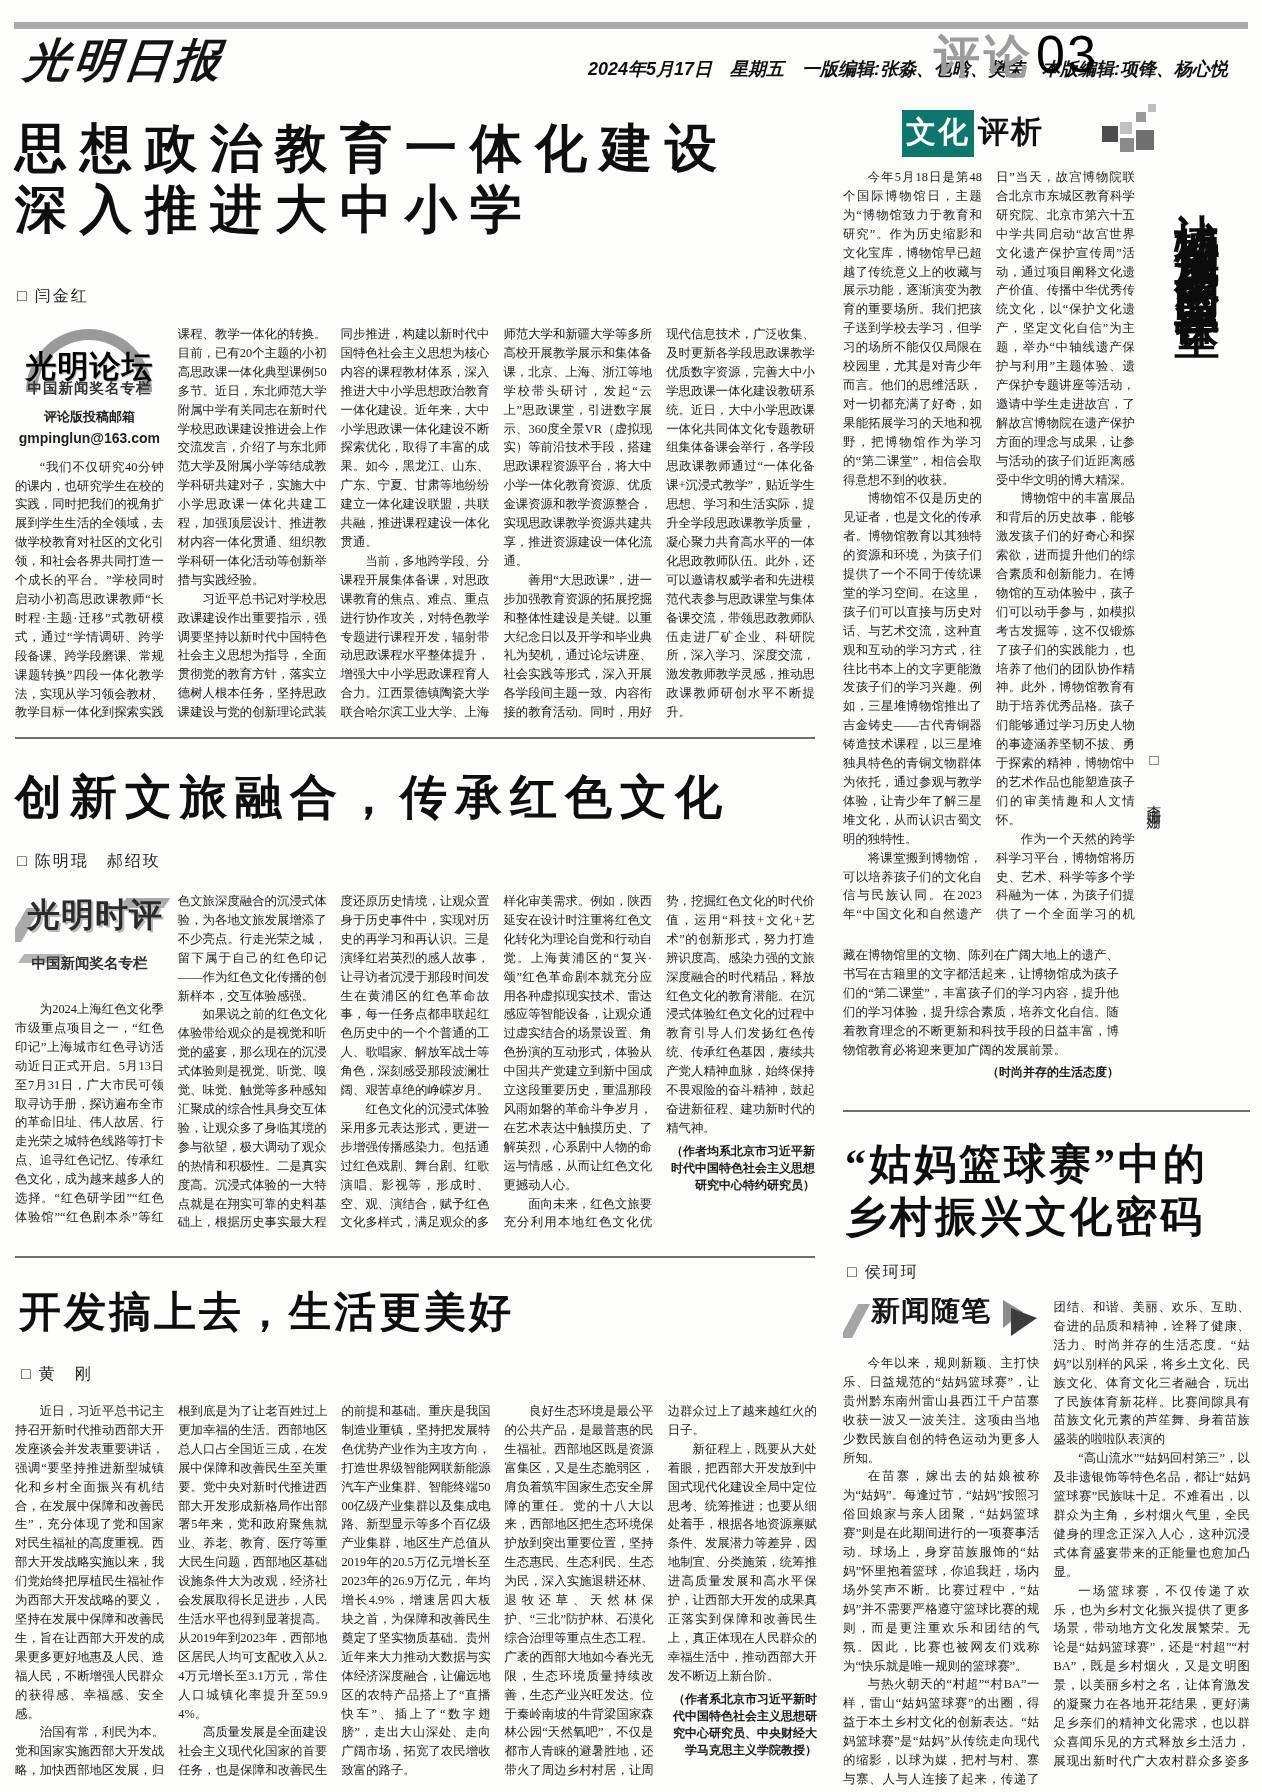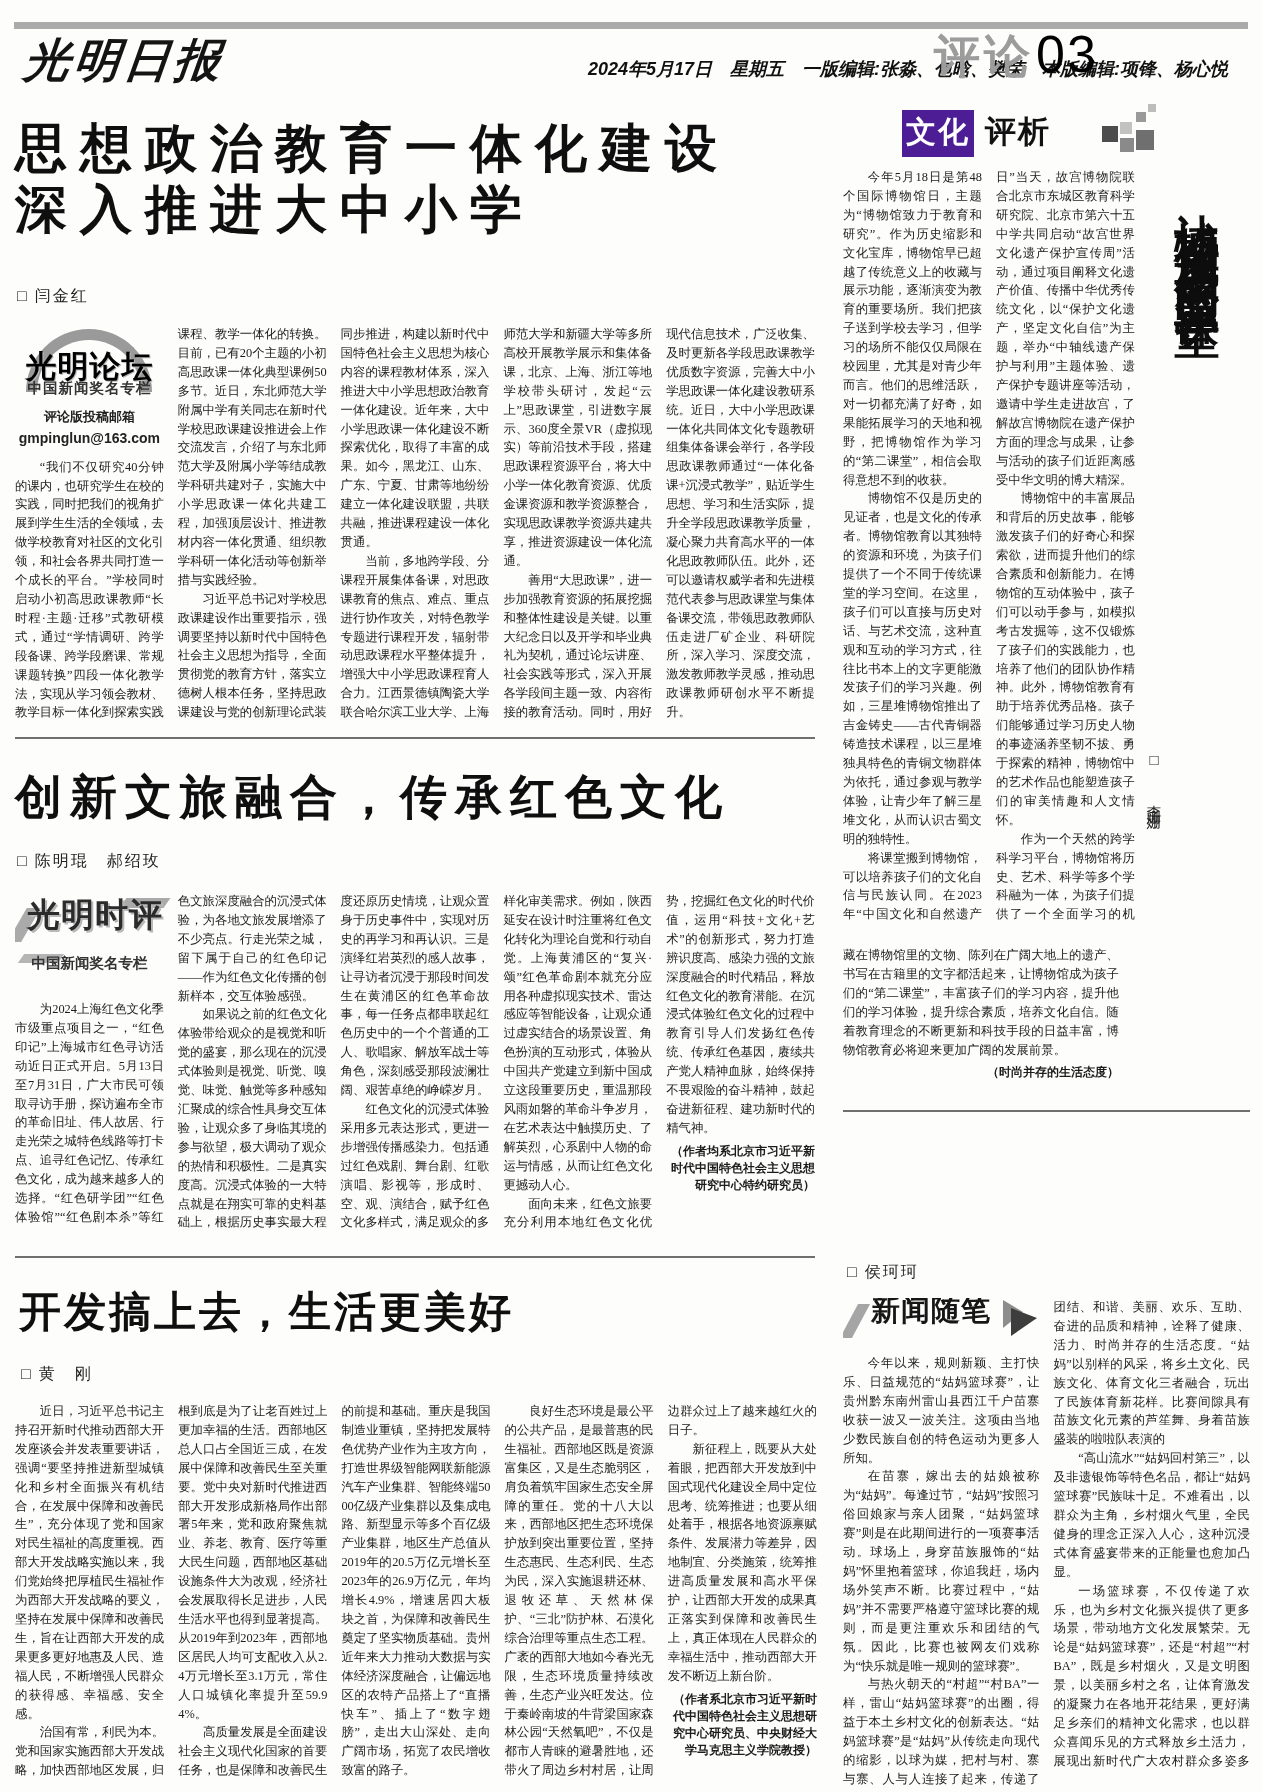--- a/index.html
+++ b/index.html
@@ -39,23 +39,23 @@
                  font-family:"Liberation Sans",sans-serif;}
   .sp-strip1{position:absolute;left:108px;top:6px;width:44px;height:10px;background:#aaa;transform:skewX(-35deg);}
   .sp-strip2{position:absolute;left:2px;top:16px;width:14px;height:34px;background:#aaa;transform:skewX(-30deg);}
   .sp-strip3{position:absolute;left:6px;top:62px;width:40px;height:9px;background:#b5b5b5;transform:skewX(-35deg);}
   .sp-title{position:absolute;left:12px;top:14px;font-size:33px;font-weight:bold;color:#2b2b2b;
             letter-spacing:1px;text-shadow:2px 2px 0 #b9b9b9;}
   .sp-sub{position:absolute;left:0;top:62px;width:100%;font-size:14.5px;font-weight:bold;color:#333;}
   
   .badge-wenhua{position:absolute;left:902px;top:110px;height:44px;white-space:nowrap;
                 font-family:"Liberation Sans",sans-serif;}
-  .wh-black{display:inline-block;background:#4c1d95;color:#fff;font-size:30px;font-weight:bold;
+  .wh-black{display:inline-block;background:#0f766e;color:#fff;font-size:30px;font-weight:bold;
             padding:2px 4px 4px;letter-spacing:2px;}
-  .wh-plain{display:inline-block;color:#111;font-size:31px;font-weight:bold;margin-left:11px;letter-spacing:2px;}
+  .wh-plain{display:inline-block;color:#111;font-size:31px;font-weight:bold;margin-left:4px;letter-spacing:2px;}
   .wh-mosaic{position:absolute;left:200px;top:-6px;width:56px;height:52px;}
   .wh-mosaic i{position:absolute;display:block;}
   .wh-m1{left:0;top:22px;width:16px;height:16px;background:#4d4d4d;}
   .wh-m2{left:18px;top:34px;width:14px;height:14px;background:#8a8a8a;}
   .wh-m3{left:18px;top:18px;width:12px;height:12px;background:#c2c2c2;}
   .wh-m4{left:34px;top:8px;width:10px;height:10px;background:#9a9a9a;}
   .wh-m5{left:34px;top:26px;width:18px;height:20px;background:#6f6f6f;}
   .wh-m6{left:46px;top:0;width:8px;height:8px;background:#bdbdbd;}
   
   .badge-suibi{break-inside:avoid;position:relative;width:100%;height:56px;}
@@ -174,20 +174,24 @@
 
   </div>
   <div class="museum-byline vert">□　李姗姗</div>
   <div class="museum-headline vert">让博物馆成为孩子们的『第二课堂』</div>
   <div class="museum-bottom">
     <p>藏在博物馆里的文物、陈列在广阔大地上的遗产、书写在古籍里的文字都活起来，让博物馆成为孩子们的“第二课堂”，丰富孩子们的学习内容，提升他们的学习体验，提升综合素质，培养文化自信。随着教育理念的不断更新和科技手段的日益丰富，博物馆教育必将迎来更加广阔的发展前景。</p>
     <p class="attr">（时尚并存的生活态度）</p>
   </div>
   <div class="rule r3"></div>
 
+  <div class="headline hl-gu">
+    <div>“姑妈篮球赛”中的</div>
+    <div>乡村振兴文化密码</div>
+  </div>
   <div class="byline by-gu">□ 侯珂珂</div>
   <div class="body-cols cols-gu">
     <div class="badge-suibi">
       <span class="sb-slash"></span>
       <span class="sb-title">新闻随笔</span>
       <span class="sb-flag">
         <i class="sb-f1"></i>
           <i class="sb-f2"></i>
       </span>
     </div>

